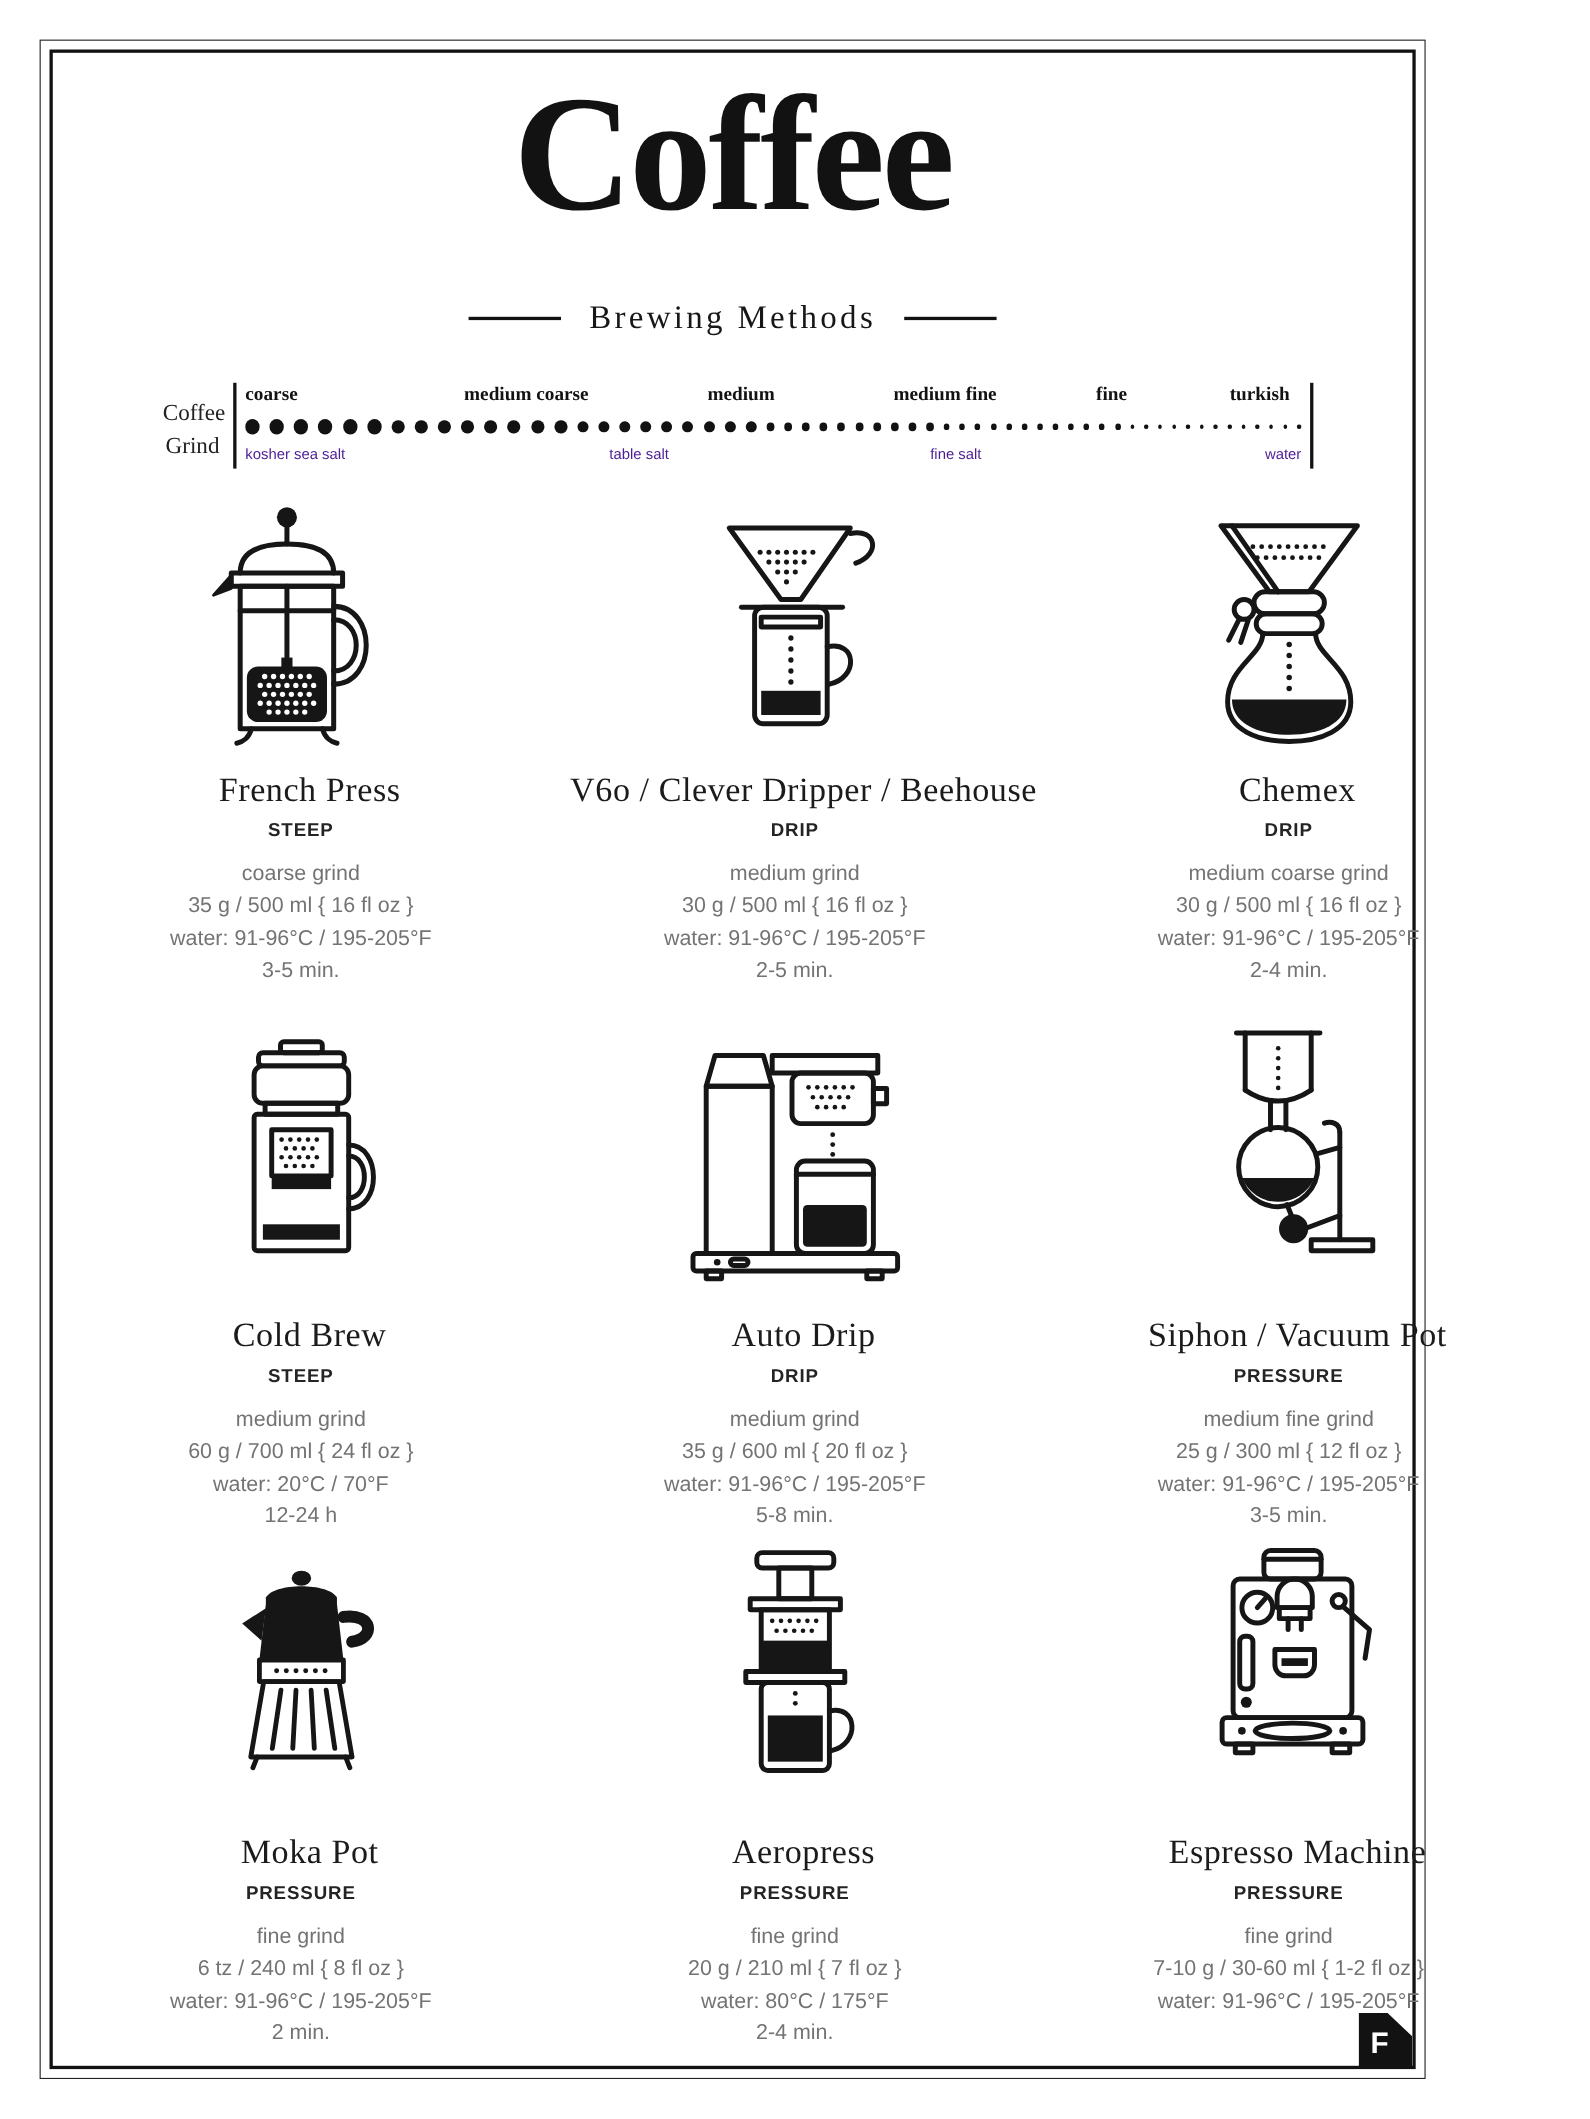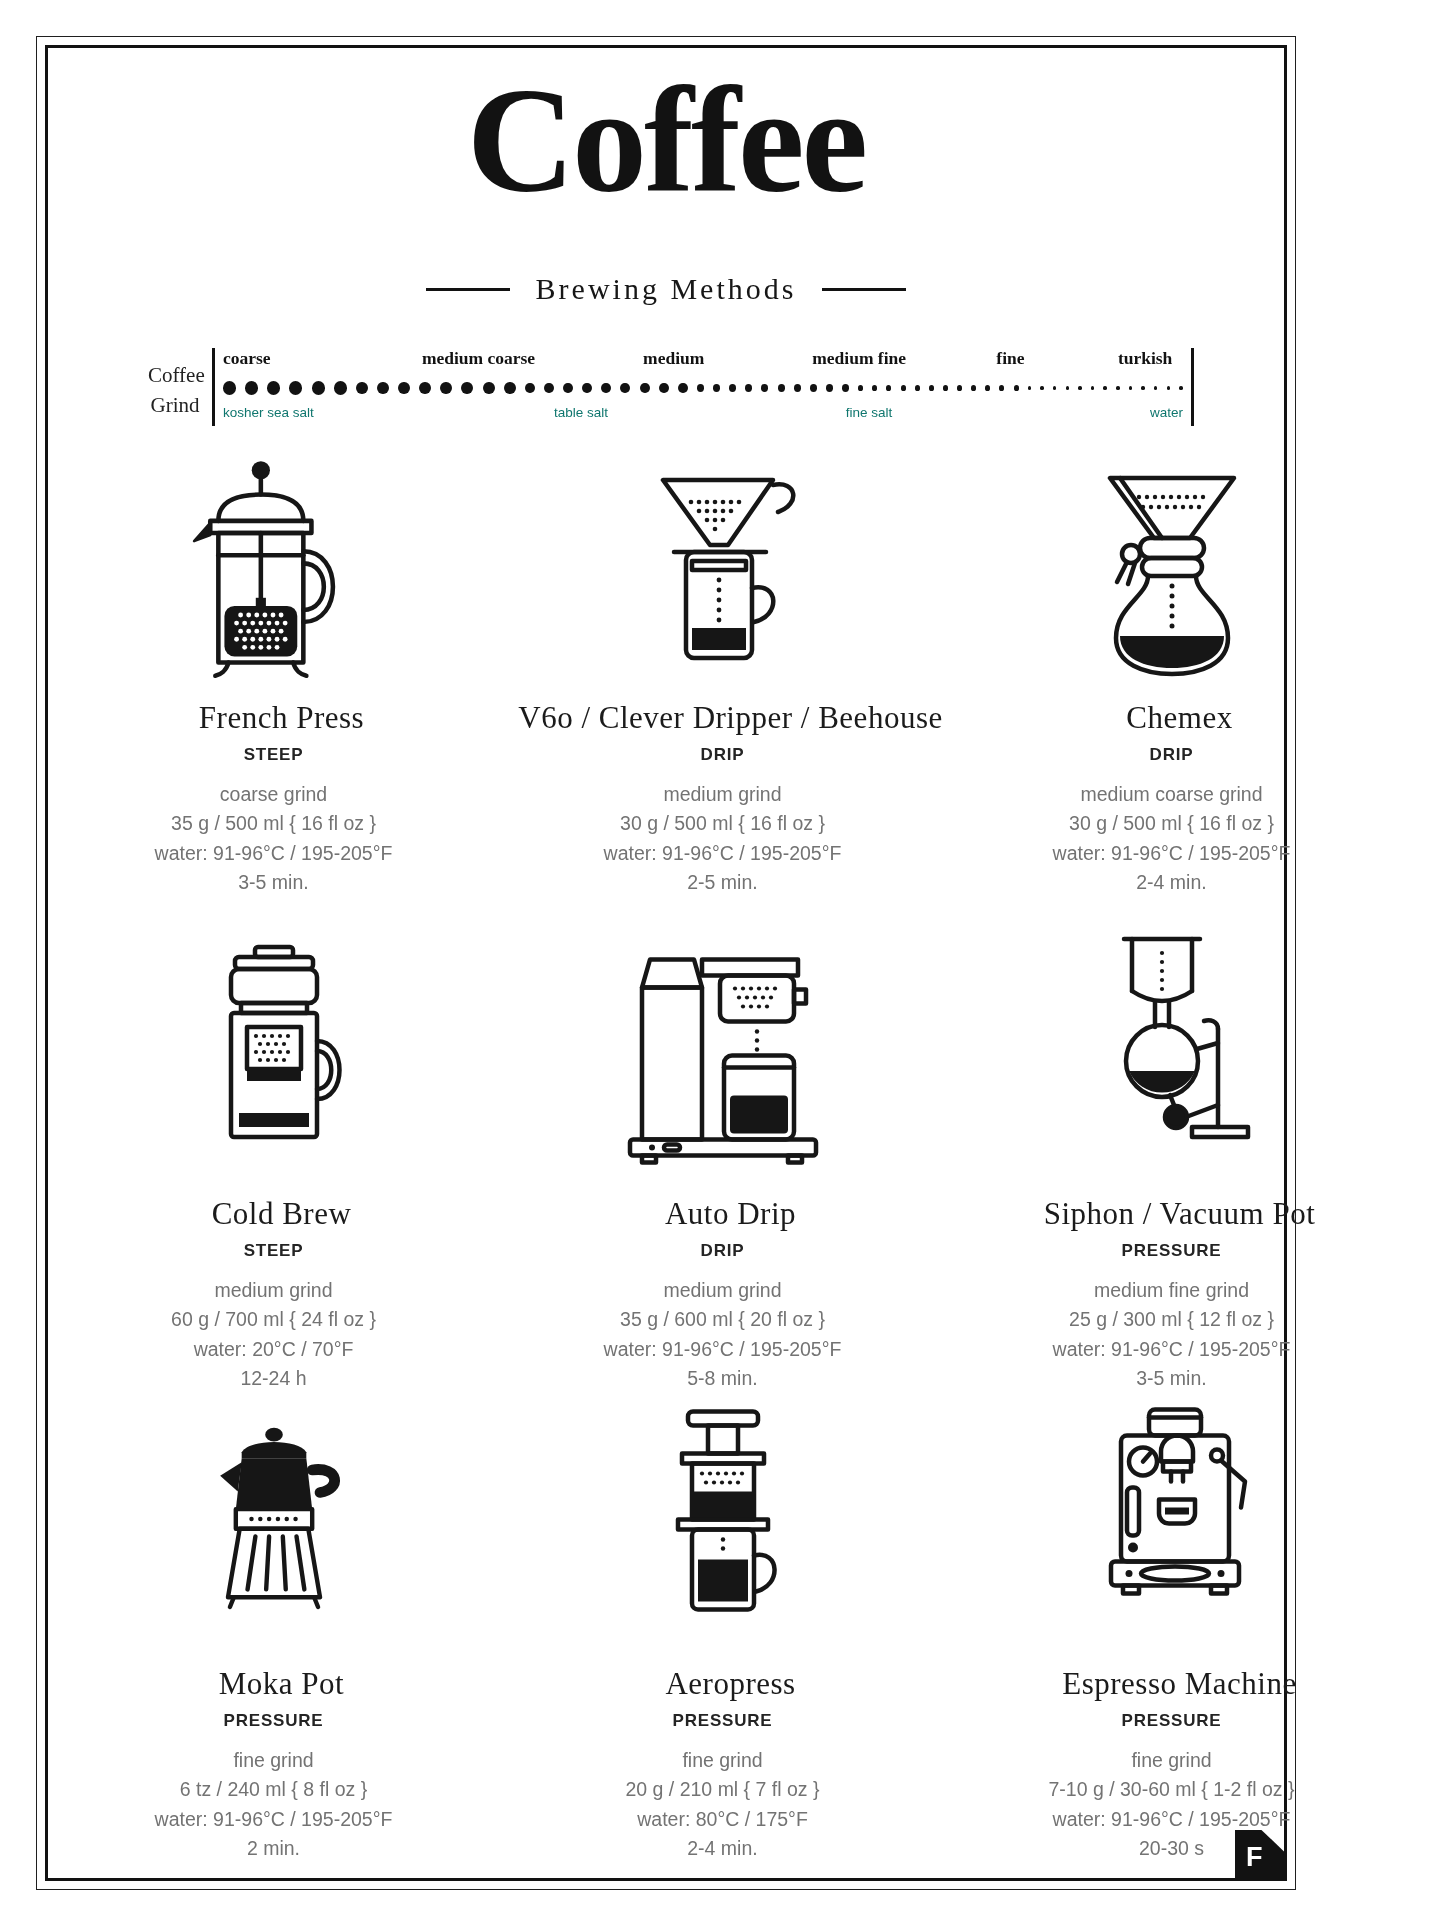--- a/index.html
+++ b/index.html
@@ -23,21 +23,21 @@
                font-family:"Liberation Serif",serif;font-size:21px;line-height:1.45;color:#222;}
   .scale{position:absolute;left:64px;top:0;right:0;height:78px;
          border-left:3px solid #121212;border-right:3px solid #121212;padding-left:18px;}
   .grade{position:absolute;top:0;transform:translateX(-50%);white-space:nowrap;
          font-family:"Liberation Serif",serif;font-weight:700;font-size:17.5px;color:#121212;}
   .g0{left:8px;transform:none;}
   .g1{left:27%;} .g2{left:47%;} .g3{left:66%;} .g4{left:81.5%;} .g5{left:95.3%;}
   .dots{position:absolute;left:8px;right:8px;top:32px;height:16px;
         display:flex;align-items:center;justify-content:space-between;}
   .dot{display:inline-block;background:#121212;border-radius:50%;flex:0 0 auto;}
-  .salt{position:absolute;top:57px;font-size:13.5px;color:#0f766e;white-space:nowrap;}
+  .salt{position:absolute;top:57px;font-size:13.5px;color:#4c1d95;white-space:nowrap;}
   .s0{left:8px;} .s1{left:37.5%;transform:translateX(-50%);}
   .s2{left:67%;transform:translateX(-50%);} .s3{right:8px;}
 
   
   .methods{position:absolute;left:49px;top:438px;width:1347px;
            display:grid;grid-template-columns:1fr 1fr 1fr;grid-auto-rows:480px;}
   .cell{text-align:center;}
   .icon-wrap{display:flex;align-items:flex-end;justify-content:center;}
   .r1 .icon-wrap{height:252px;} .r2 .icon-wrap{height:268px;} .r3 .icon-wrap{height:258px;}
   .m-name{margin-top:10px;font-family:"Liberation Serif",serif;font-size:31px;
@@ -541,21 +541,20 @@
           <rect x="66" y="182" width="16" height="8"></rect>
           <rect x="154" y="182" width="16" height="8"></rect>
         </svg>
       </div>
       <div class="m-name">Espresso Machine</div>
       <div class="m-type">PRESSURE</div>
       <div class="m-details">
         <div>fine grind</div>
         <div>7-10 g / 30-60 ml { 1-2 fl oz }</div>
         <div>water: 91-96°C / 195-205°F</div>
-        <div>20-30 s</div>
       </div>
     </div>
 
   </div>
 
   <div class="logo">
     <span>F</span>
   </div>
 </div>
 

